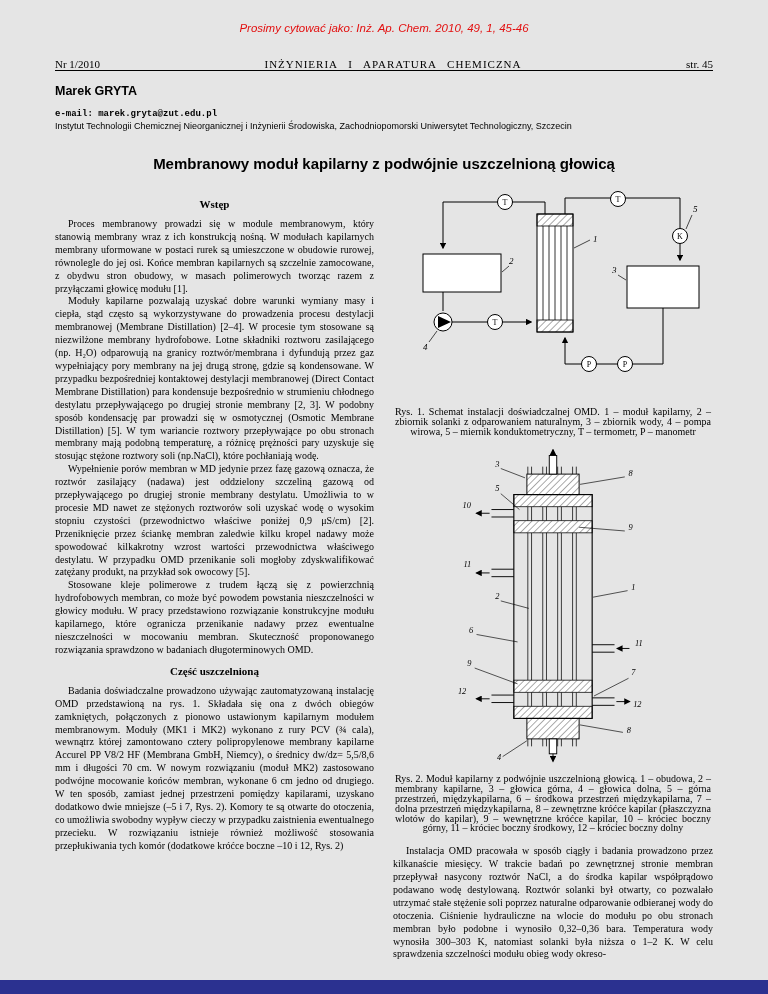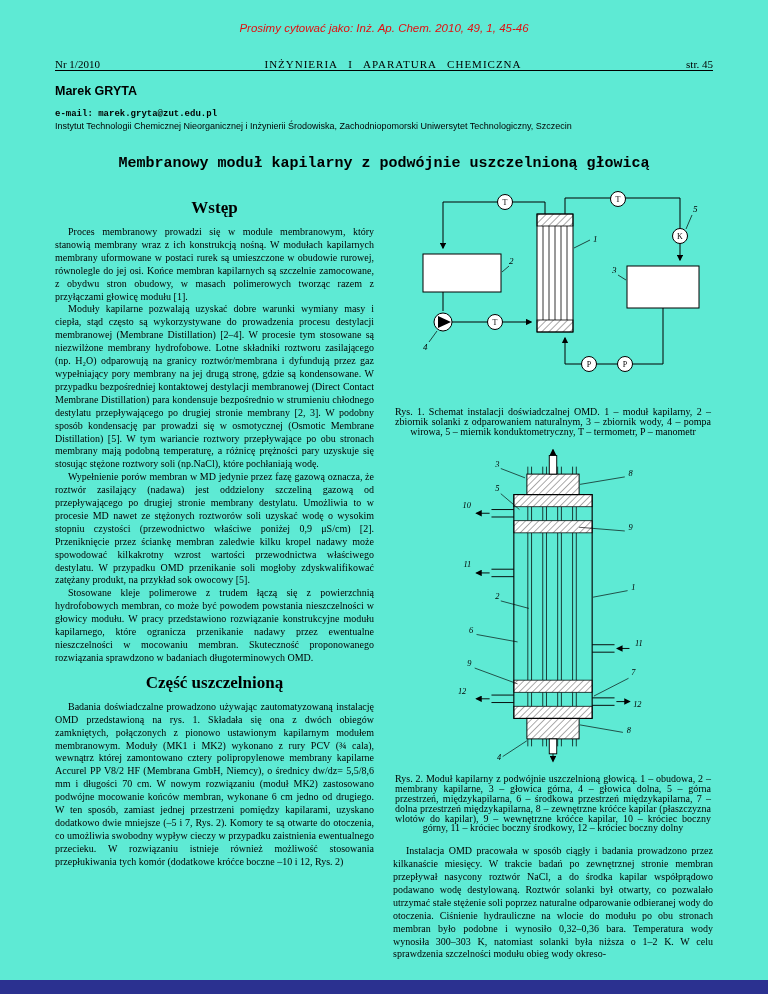--- a/index.html
+++ b/index.html
@@ -1,39 +1,39 @@
 <!DOCTYPE html>
 <html><head>
 <meta charset="utf-8">
 <style>
   * { margin:0; padding:0; box-sizing:border-box; }
   html,body { background:#888; }
   body { font-family:"Liberation Serif", serif; color:#000; }
   .page {
     position:relative; width:768px; height:994px; margin:0 auto;
-    background:#5eead4; padding:14px 55px 0 55px; overflow:hidden;
+    background:#e5e5e5; padding:14px 55px 0 55px; overflow:hidden;
   }
   .citation {
     text-align:center; color:#e30f0f; font-family:"Liberation Sans", sans-serif;
     font-style:italic; font-size:11.5px; margin-top:8px;
   }
   .header-row {
     display:flex; justify-content:space-between; align-items:baseline;
     margin-top:24px; border-bottom:1px solid #000;
     font-size:11px;
   }
   .journal-name { letter-spacing:1px; word-spacing:7px; }
   .author { font-family:"Liberation Sans", sans-serif; font-weight:bold; font-size:12.5px; margin-top:13px; }
   .email { font-family:Liberation Mono, monospace; font-weight:bold; font-size:9px; margin-top:11px; }
   .affiliation { font-family:"Liberation Sans", sans-serif; font-size:9px; margin-top:2px; }
-  .title { font-family:Liberation Mono, monospace; font-size:15px; font-weight:bold; text-align:center; margin-top:24px; }
+  .title { font-family:Liberation Sans, sans-serif; font-size:15px; font-weight:bold; text-align:center; margin-top:24px; }
   .columns { display:flex; gap:19px; margin-top:18px; }
   .col { width:320px; }
   .sec-heading {
-    font-size:17px; font-weight:bold; text-align:center;
+    font-size:11px; font-weight:bold; text-align:center;
     margin:8px 0 8px 0; font-family:"Liberation Serif", serif;
   }
   .col p {
     font-size:10px; line-height:12.9px; text-align:justify; text-indent:13px;
   }
   .fig { text-align:center; }
   .caption {
     font-size:10px; line-height:9.8px; text-align:justify; text-align-last:center;
     margin:5px 2px 12px 2px;
   }

